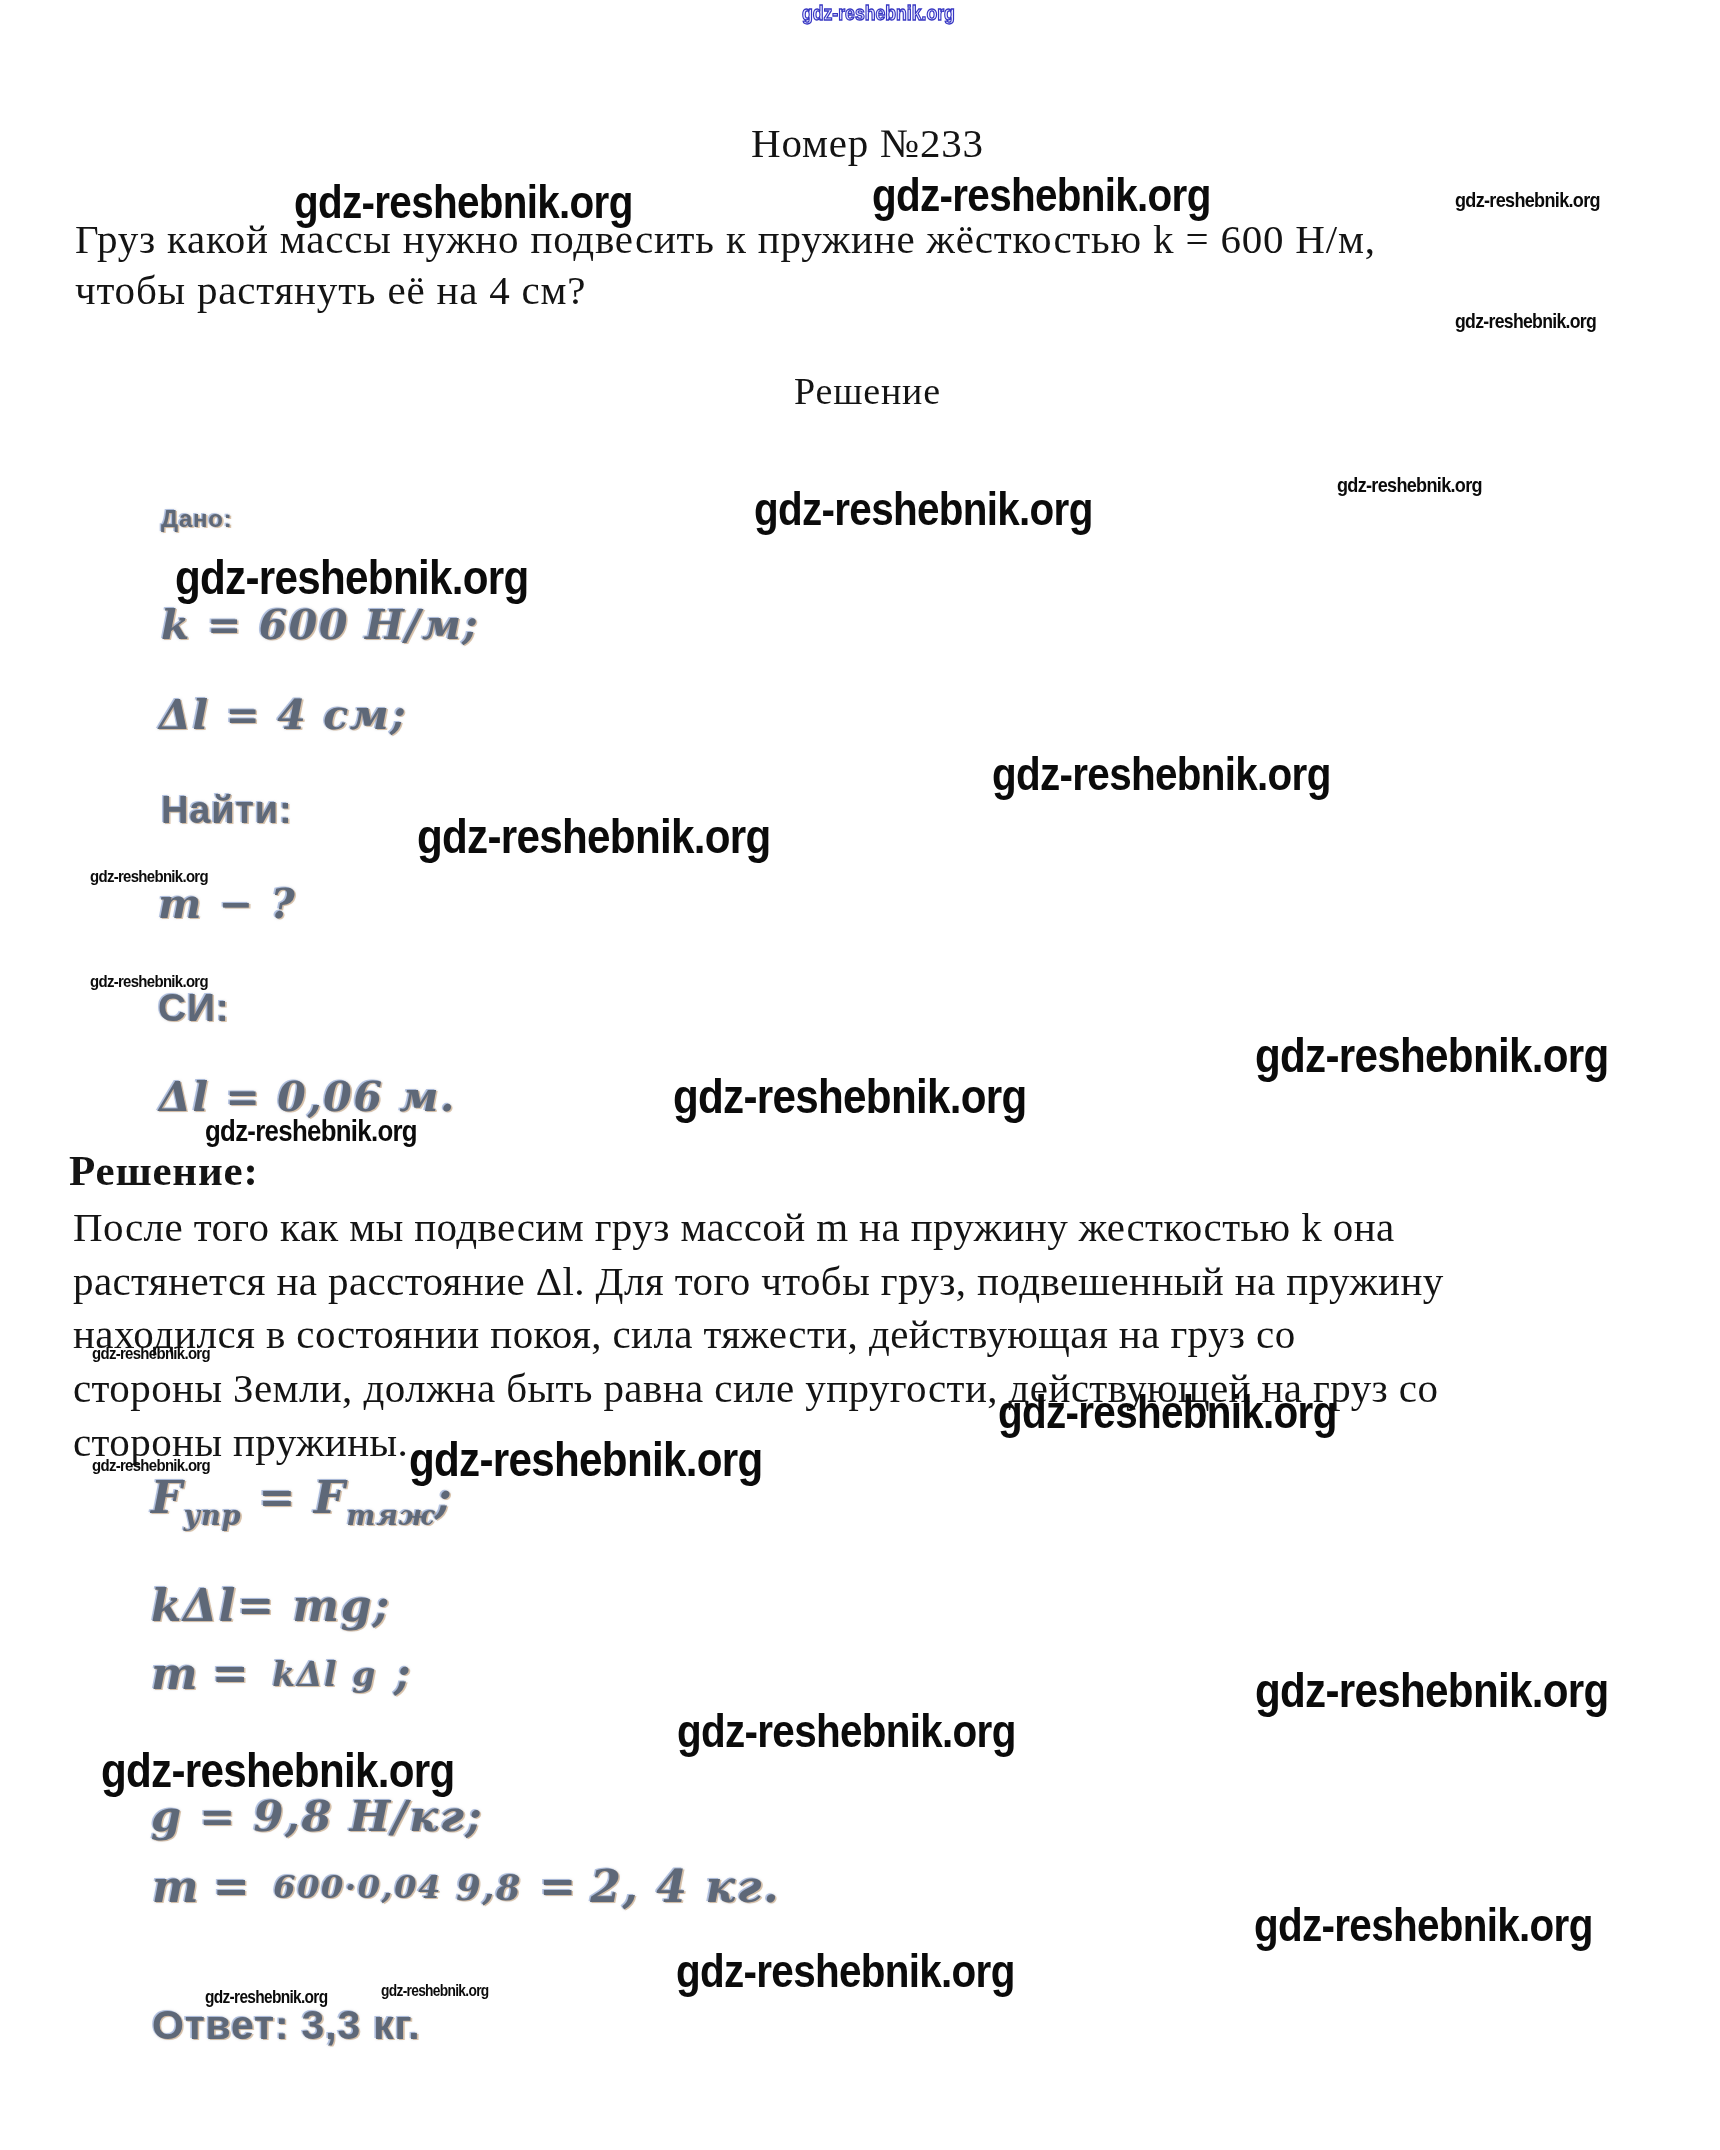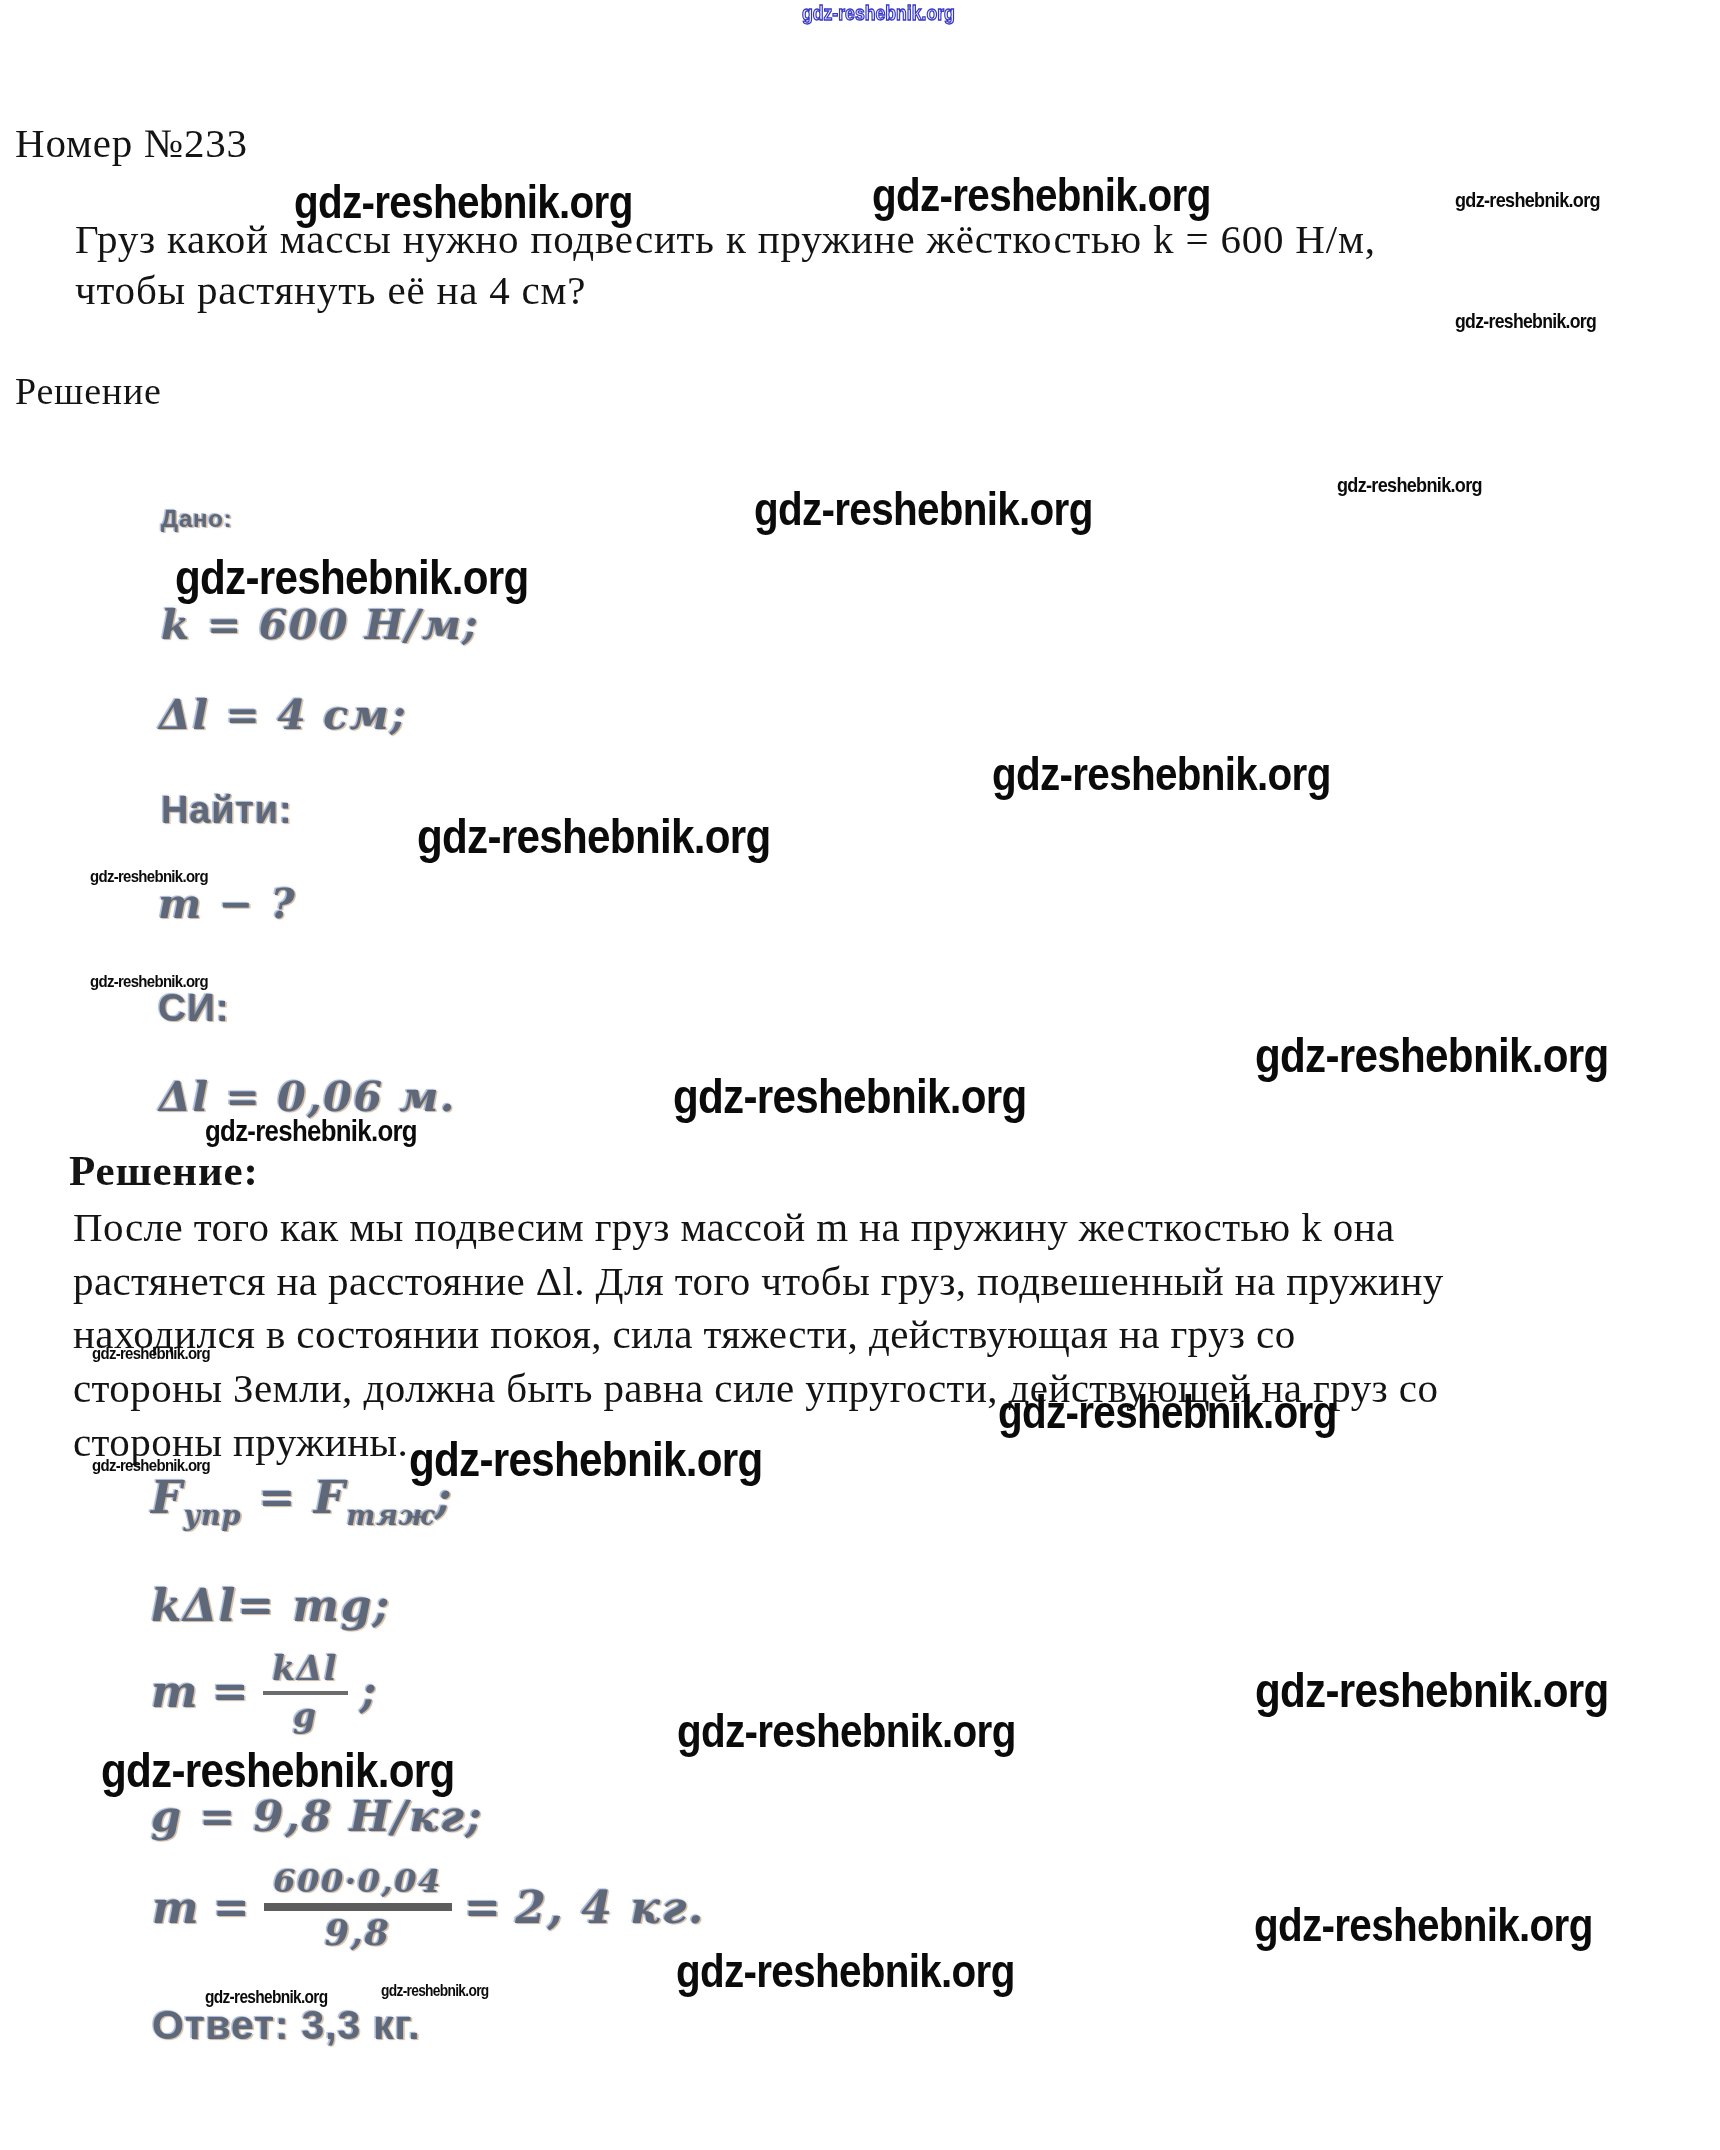--- a/index.html
+++ b/index.html
@@ -13,21 +13,21 @@
 
   
   .txt {
     position:absolute;
     color:#141414;
     font-family:"Liberation Serif", serif;
     white-space:nowrap;
     line-height:1.15;
     letter-spacing:0.8px;
   }
-  .txt.center { left:15px; right:0; text-align:left; }
+  .txt.center { left:15px; right:0; text-align:center; }
   .txt.bold { font-weight:700; }
 
   
   .wm {
     position:absolute;
     font-family:"Liberation Sans", sans-serif;
     font-weight:700;
     color:#0b0b0b;
     letter-spacing:-0.8px;
     white-space:nowrap;
@@ -56,21 +56,21 @@
       0 0 2.4px rgba(96,106,126,.55);
     filter: blur(0.6px);
   }
   .scan.label { font-family:"Liberation Sans", sans-serif; font-style:normal; letter-spacing:0.8px; }
   .scan.math  { font-style:italic; }
 
   .feq { display:flex; align-items:center; gap:12.6px; }
 
   .fsub { font-size:.62em; font-style:italic; vertical-align:-0.45em; letter-spacing:0.8px; }
 
-  .frac { display:inline-flex; flex-direction:column; align-items:center; }
+  .frac { display:inline-flex; align-items:center; }
   .frac .fnum { padding:0 9.5px; }
   .frac .fbar { align-self:stretch; height:7px; background:#6c6c6c; margin:5.5px 0 4px; filter:none; }
   .frac.thin .fbar { height:4.7px; }
   .frac .fden { padding:0 4.7px; }
 
   .para-line { position:absolute; left:73px; color:#141414; font-size:41px; line-height:1.1; white-space:nowrap; letter-spacing:0.4px; font-family:"Liberation Serif", serif; }
 </style>
 </head>
 <body>
 

